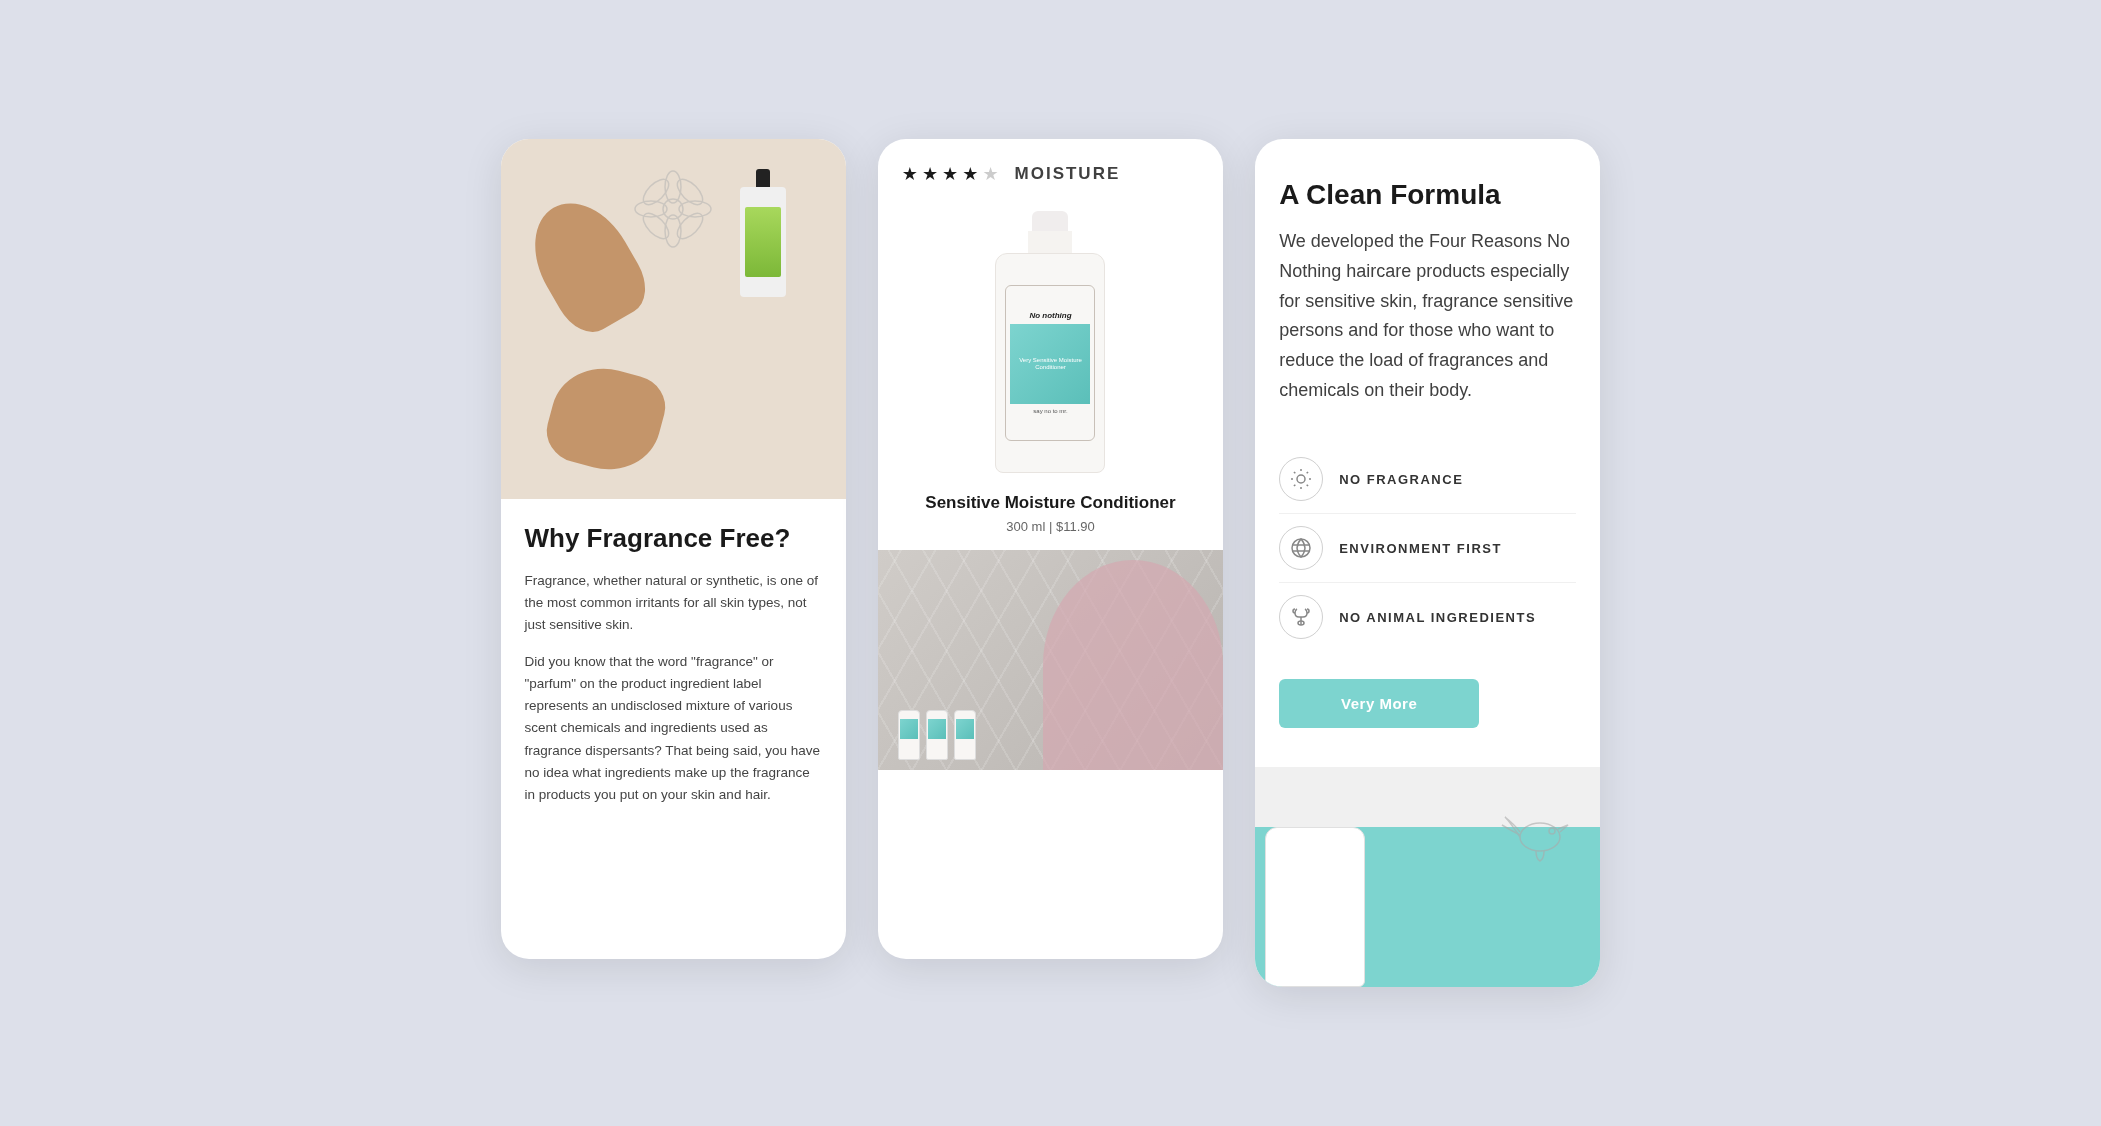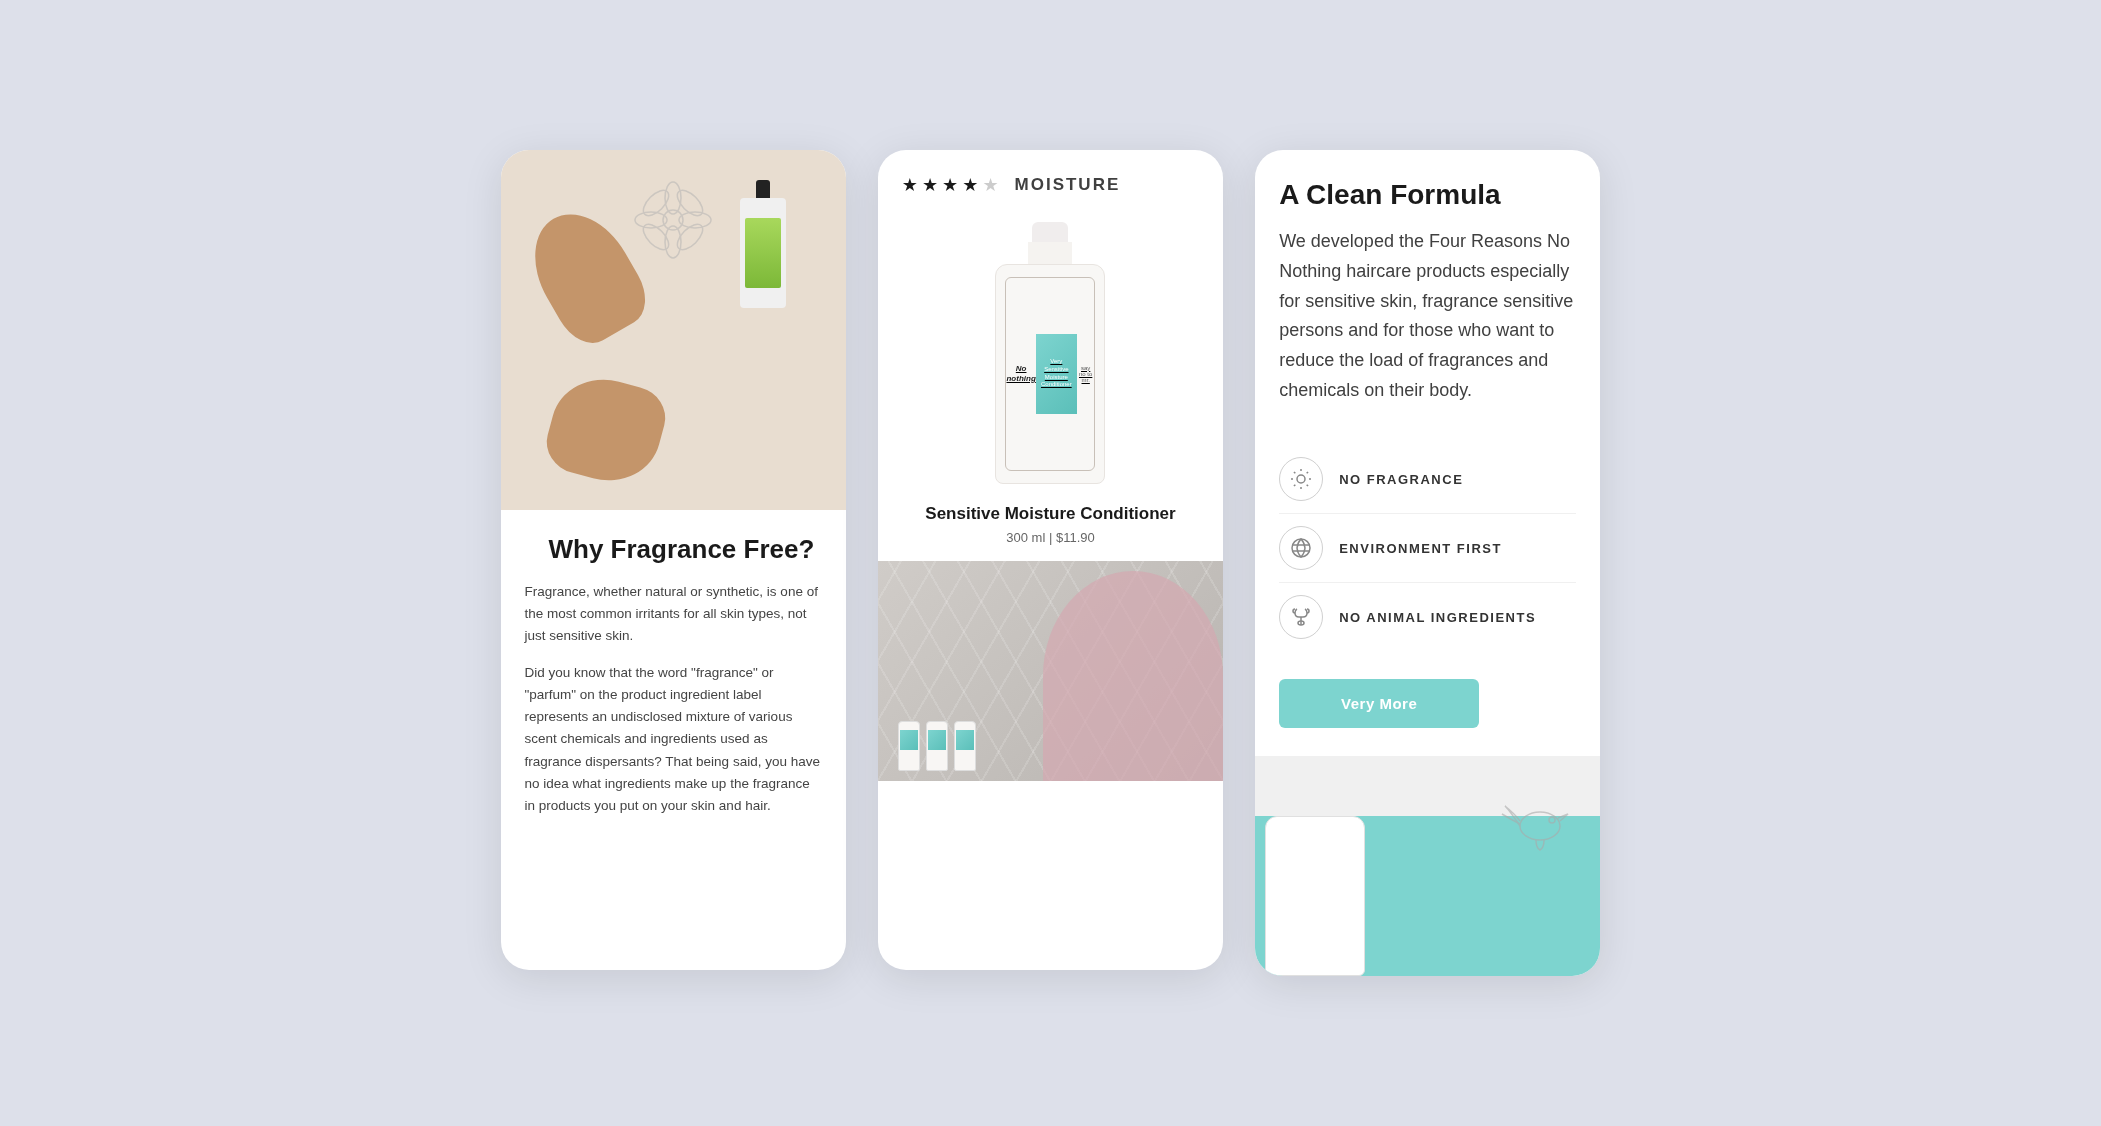--- a/index.html
+++ b/index.html
@@ -116,21 +116,20 @@
     .card1-content {
       padding: 24px 24px 32px;
     }
 
     .card1-title {
       font-size: 26px;
       font-weight: 700;
       color: #1a1a1a;
       margin-bottom: 16px;
       line-height: 1.2;
-      margin-left: 24px;
     }
 
     .card1-para {
       font-size: 13.5px;
       color: #444;
       line-height: 1.65;
       margin-bottom: 14px;
     }
 
     
@@ -205,29 +204,28 @@
       flex-direction: column;
       align-items: center;
       justify-content: center;
       border: 1px solid #e8e4e0;
       overflow: hidden;
       position: relative;
     }
 
     .pb-label {
       width: 90px;
-      height: 194px;
+      height: 156px;
       border: 1.5px solid #c8c0b8;
       border-radius: 6px;
       display: flex;
-      flex-direction: row;
+      flex-direction: column;
       align-items: center;
       justify-content: center;
       overflow: hidden;
-      text-decoration: underline;
     }
 
     .pb-label-top {
       font-size: 8px;
       color: #222;
       font-style: italic;
       font-weight: 600;
       text-align: center;
       line-height: 1.2;
     }
@@ -343,21 +341,21 @@
       background: linear-gradient(135deg, #7dd4cf, #5bbfb9);
       margin: 8px auto 0;
     }
 
     
     .card3 {
       min-height: 820px;
     }
 
     .card3-content {
-      padding: 28px 24px;
+      padding: 39px 24px;
     }
 
     .card3-title {
       font-size: 28px;
       font-weight: 700;
       color: #1a1a1a;
       line-height: 1.2;
       margin-bottom: 16px;
     }
 

